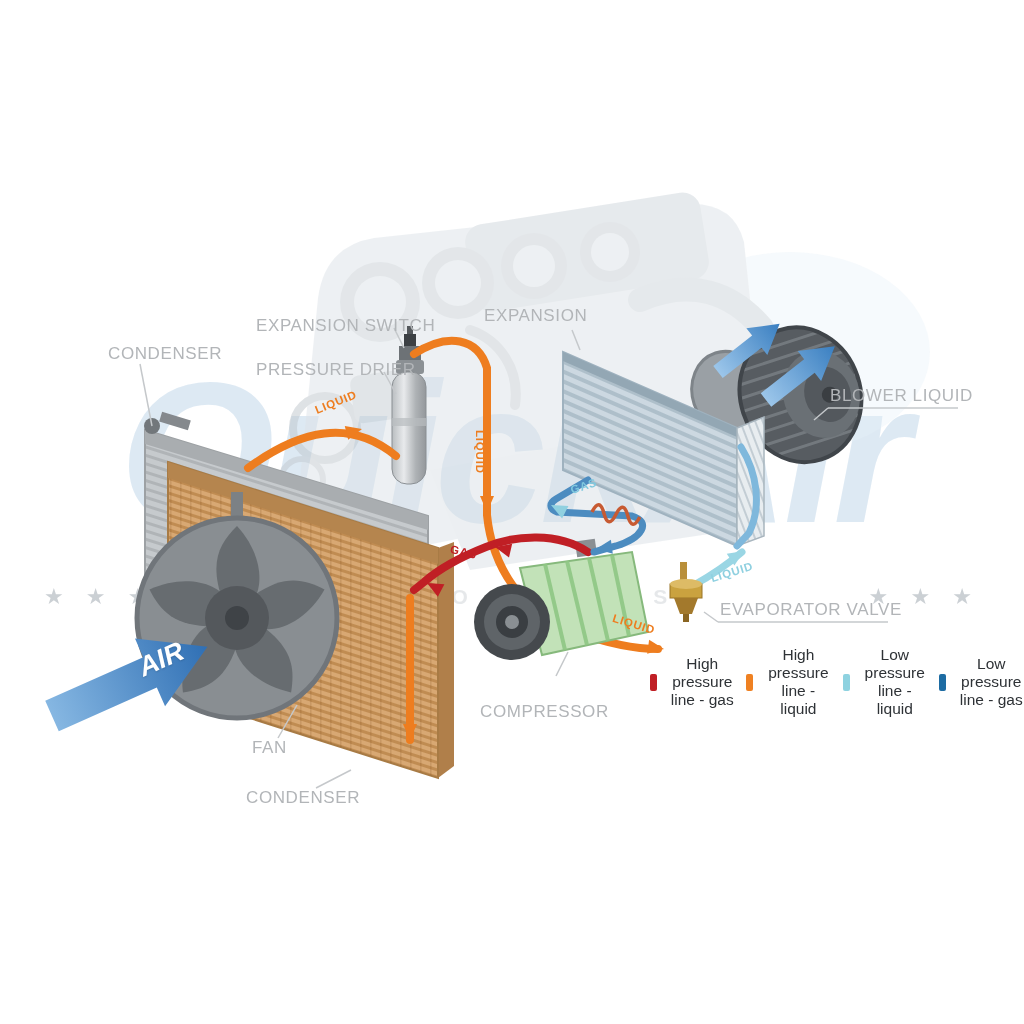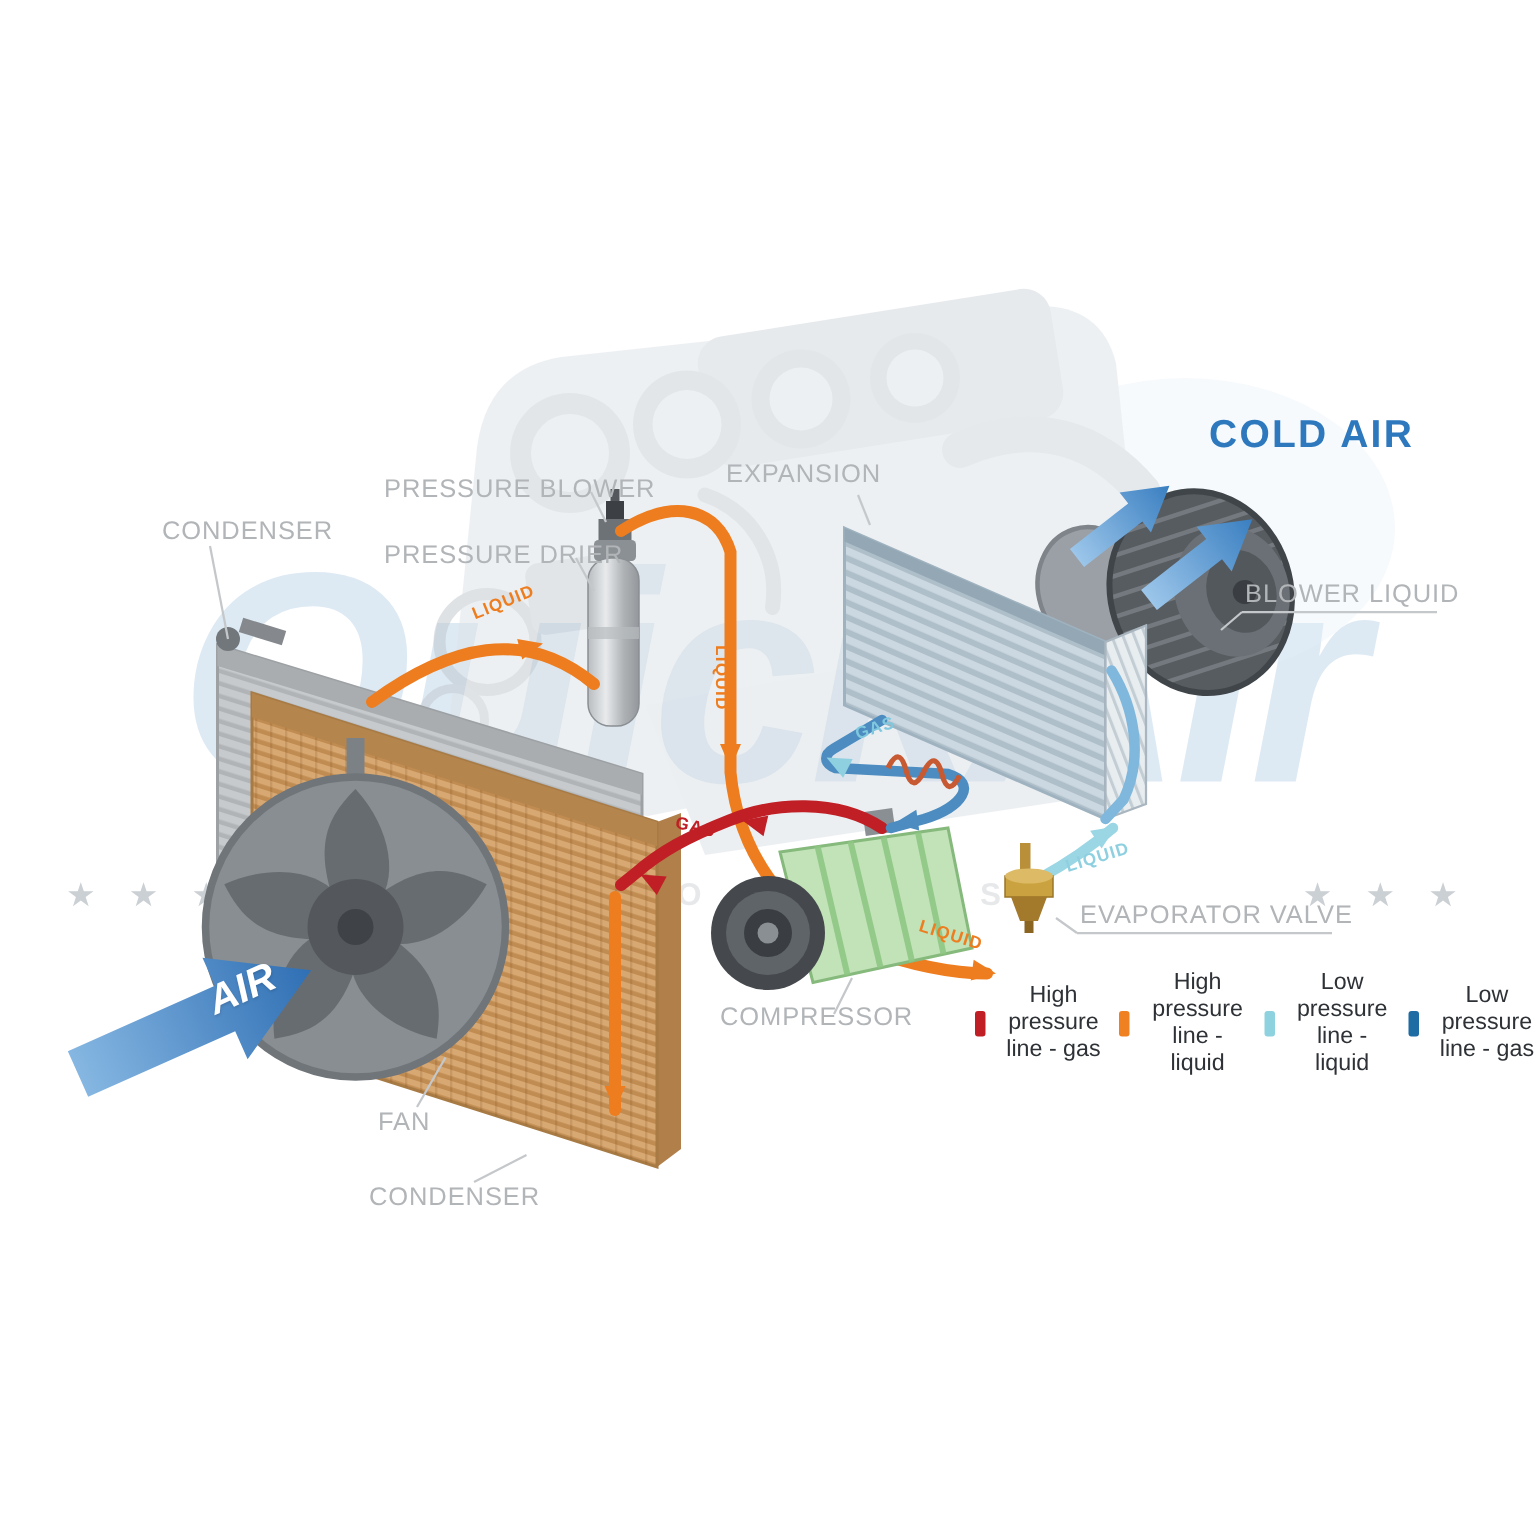--- a/index.html
+++ b/index.html
@@ -229,30 +229,29 @@
         <path d="M814,420 L828,408"></path>
       <path d="M704,612 L718,622"></path>
         <path d="M718,622 L888,622"></path>
       <path d="M556,676 L568,652"></path>
       <path d="M278,738 L297,705"></path>
       <path d="M316,788 L351,770"></path>
     </g>
   </svg>
 
   <div class="lbl" style="left:108px;top:344px">CONDENSER</div>
-  <div class="lbl" style="left:256px;top:316px">PRESSURE BLOWER</div>
+  <div class="lbl" style="left:256px;top:316px">EXPANSION SWITCH</div>
   <div class="lbl" style="left:256px;top:360px">PRESSURE DRIER</div>
   <div class="lbl" style="left:484px;top:306px">EXPANSION</div>
   <div class="lbl" style="left:830px;top:386px">BLOWER LIQUID</div>
   <div class="lbl" style="left:720px;top:600px">EVAPORATOR VALVE</div>
-  <div class="lbl" style="left:480px;top:668px">COMPRESSOR</div>
+  <div class="lbl" style="left:480px;top:702px">COMPRESSOR</div>
   <div class="lbl" style="left:252px;top:738px">FAN</div>
   <div class="lbl" style="left:246px;top:788px">CONDENSER</div>
 
-  <div class="cold" style="left:806px;top:274px">COLD AIR</div>
   <div class="air" style="left:138px;top:644px">AIR</div>
 
   <div class="pl" style="left:314px;top:396px;color:#ee7d1f;transform:rotate(-22deg)">LIQUID</div>
   <div class="pl" style="left:486px;top:430px;color:#ee7d1f;transform:rotate(90deg);transform-origin:top left">LIQUID</div>
   <div class="pl" style="left:450px;top:546px;color:#c01f25;transform:rotate(13deg)">GAS</div>
   <div class="pl" style="left:570px;top:480px;color:#7fc8de;transform:rotate(-18deg)">GAS</div>
   <div class="pl" style="left:612px;top:618px;color:#ee7d1f;transform:rotate(17deg)">LIQUID</div>
   <div class="pl" style="left:710px;top:566px;color:#8fd0e0;transform:rotate(-17deg)">LIQUID</div>
 
   <div class="legend">

